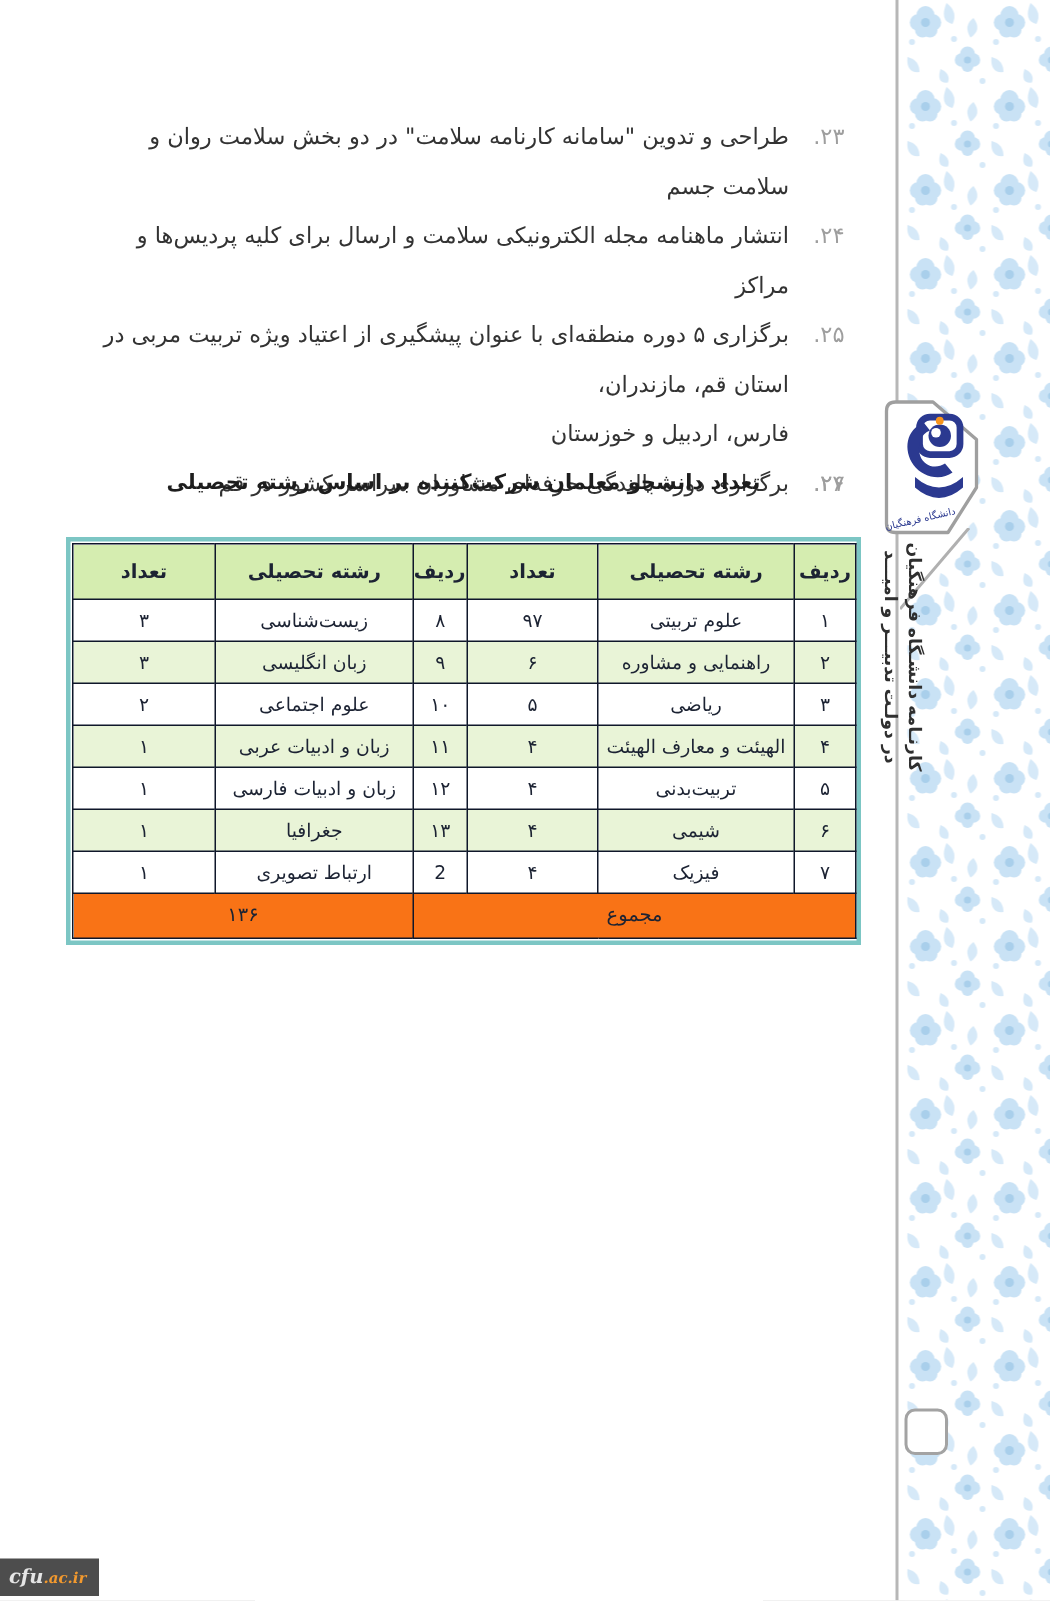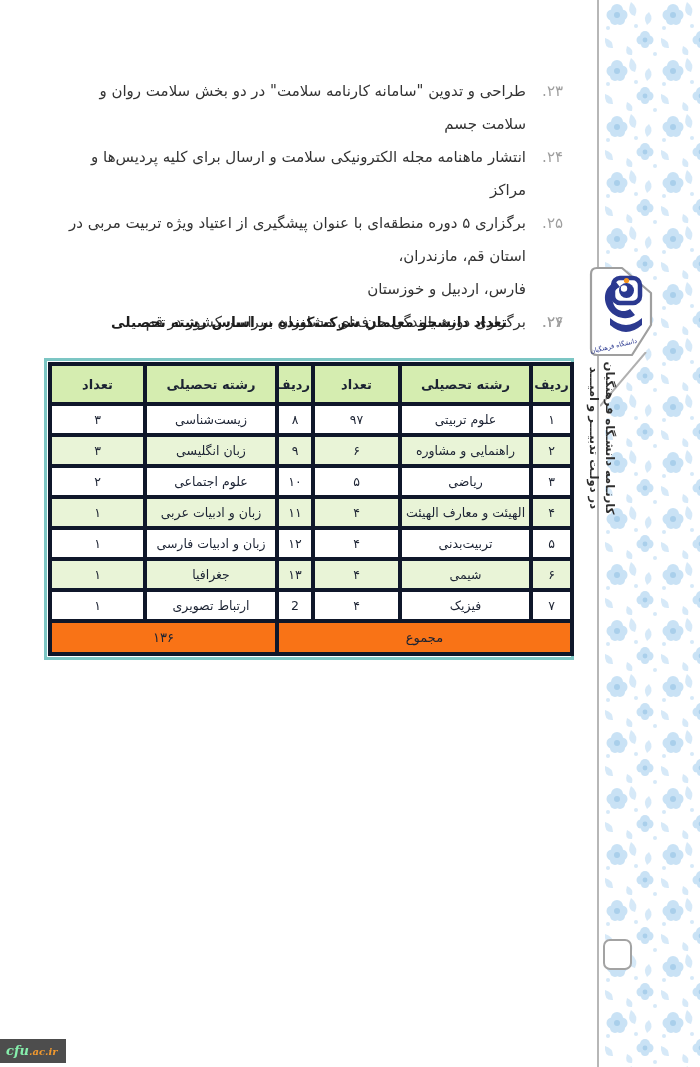--- a/index.html
+++ b/index.html
@@ -25,31 +25,31 @@
   .li .txt{white-space:pre-line;}
 
   
   .tbl-title{position:absolute;top:314px;left:44px;width:530px;margin:0;text-align:center;
              direction:rtl;font-size:14px;font-weight:bold;color:#1d1d1d;z-index:5;}
   .table-wrap{position:absolute;top:358px;left:44px;width:530px;box-sizing:border-box;
               border:3px solid #7cc6c4;background:#ffffff;padding:1px;z-index:5;}
   table{width:522px;border-collapse:collapse;direction:rtl;table-layout:fixed;}
   col.c-idx1{width:41px;} col.c-field1{width:131px;} col.c-cnt1{width:87px;}
   col.c-idx2{width:36px;} col.c-field2{width:132px;} col.c-cnt2{width:95px;}
-  th,td{border:4px solid #0f172a;text-align:center;vertical-align:middle;
+  th,td{border:1px solid #0f172a;text-align:center;vertical-align:middle;
         overflow:hidden;white-space:nowrap;color:#1c2333;}
   th{height:34px;background:#d5edb0;font-size:13px;font-weight:bold;}
   td{height:25px;font-size:12.5px;}
   tr.alt td{background:#e9f4d7;}
   tr.total td{background:#f97316;height:27px;font-size:13px;}
 
   
   .watermark{position:absolute;left:0;top:1039px;background:#4d4d4d;padding:3px 8px 4px 6px;z-index:6;
              font-family:"DejaVu Serif",serif;font-style:italic;font-weight:bold;line-height:15px;}
-  .wm-cfu{color:#86efac;font-size:13px;}
+  .wm-cfu{color:#e5e5e5;font-size:13px;}
   .wm-dom{color:#f2992e;font-size:10px;}
 </style>
 </head>
 <body>
 
 <div class="page">
 
   <div class="side-pattern">
     <svg width="97" height="1067" xmlns="http://www.w3.org/2000/svg">
       <defs>

